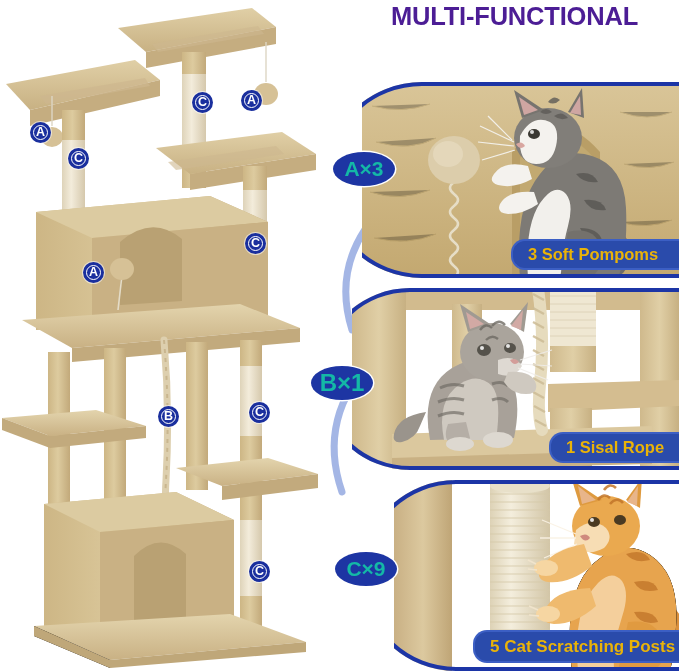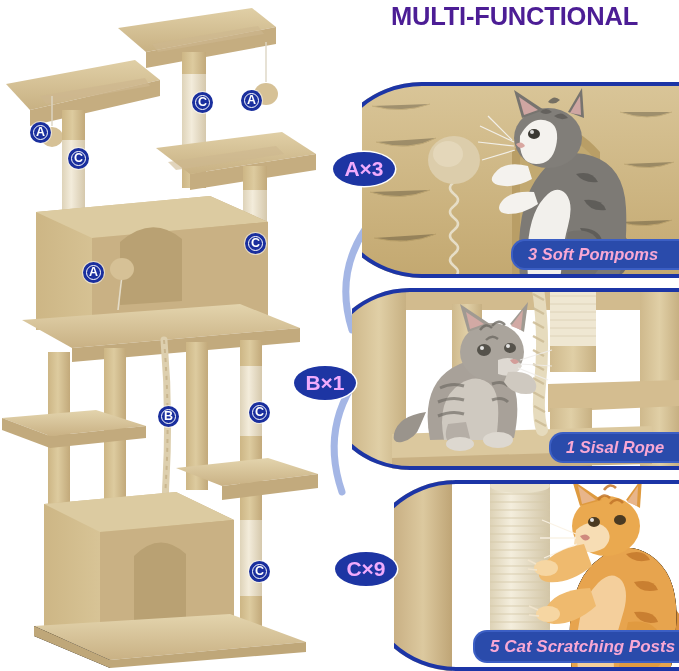--- a/index.html
+++ b/index.html
@@ -48,39 +48,38 @@
   }
   .marker span{position:relative;z-index:2;}
 
   
   .panel{position:absolute;overflow:hidden;}
 
   
   .caption{
     position:absolute;
     background:#2a4bab;
-    color:#f9a8d4;
+    color:#eab308;
     font-weight:bold;
     font-family:"Liberation Sans", sans-serif;
     border-radius:14px 0 0 14px;
     white-space:nowrap;
     display:flex;align-items:center;
     padding-left:15px;
     box-sizing:border-box;
     border-top:2px solid #3c5fc4;
     border-left:2px solid #3c5fc4;
     border-bottom:2px solid #3c5fc4;
-    font-style:italic;
   }
 
   
   .oval{
     position:absolute;
     background:#1d35a3;
-    color:#f0abfc;
+    color:#14b8a6;
     border-radius:50%;
     display:flex;align-items:center;justify-content:center;
     font-weight:bold;
     font-family:"Liberation Sans", sans-serif;
     letter-spacing:0px;
     box-shadow:0 0 0 1.5px #ffffff;
     z-index:40;
   }
 
   .arcs{position:absolute;left:0;top:0;width:679px;height:671px;pointer-events:none;}
@@ -437,21 +436,21 @@
           <ellipse cx="108" cy="156" rx="14" ry="7" fill="#ddd8d0"></ellipse>
           <ellipse cx="146" cy="152" rx="15" ry="8" fill="#ddd8d0"></ellipse>
         </g>
       </g>
       <path d="M58 2 H327 M58 180 H327 M58 2 A56 56 0 0 0 58 180" stroke="#1c35a6" stroke-width="4" fill="none"></path>
     </svg>
     <div class="caption" style="right:0;bottom:7px;height:31px;font-size:16.5px;width:130px;">
       <span>1 Sisal Rope</span>
     </div>
   </div>
-  <div class="oval" style="left:294px;top:366px;width:62px;height:34px;font-size:21px;">
+  <div class="oval" style="left:311px;top:366px;width:62px;height:34px;font-size:24px;">
     <span>B×1</span>
   </div>
 
   <div class="panel" style="left:394px;top:480px;width:301px;height:191px;">
     <svg width="301" height="191" viewBox="0 0 301 191">
       <defs>
         <clipPath id="cp3">
             <path d="M62 0 H301 V191 H62 A62 62 0 0 1 62 0 Z"></path>
           </clipPath>
         <linearGradient id="post3" x1="0" y1="0" x2="1" y2="0">

